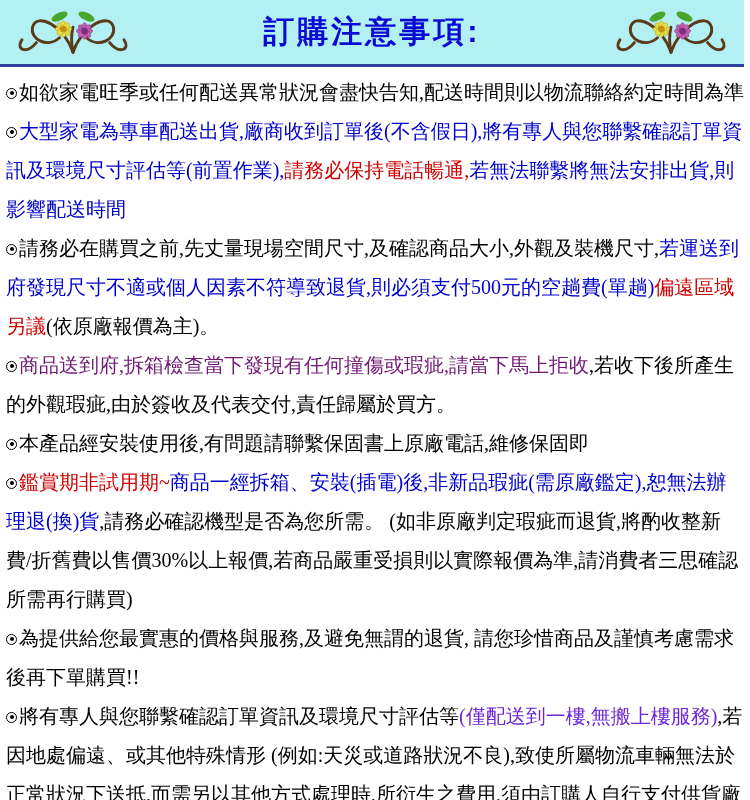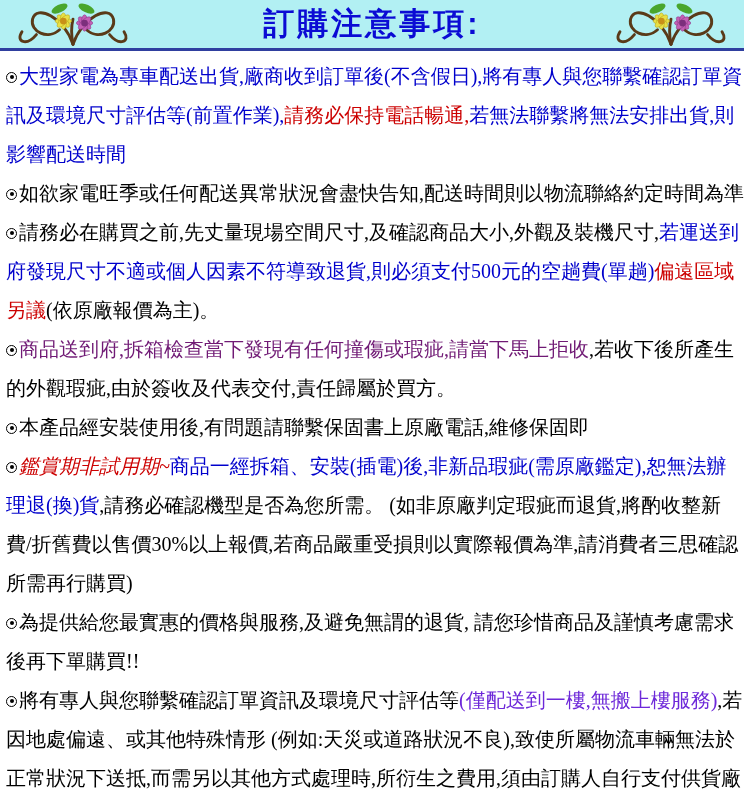--- a/index.html
+++ b/index.html
@@ -5,21 +5,21 @@
   html,body{margin:0;padding:0;}
   body{
     width:750px;
     background:#ffffff;
     font-family:"Liberation Serif","DejaVu Serif",serif;
   }
   
   .banner{
     box-sizing:border-box;
     width:744px;
-    height:51px;
+    height:67px;
     background:#b2f0f3;
     border-bottom:3px solid #2f3f9f;
     display:flex;
     align-items:center;
     justify-content:space-between;
     padding:0 14px;
   }
   .ornament{width:118px;height:52px;flex:0 0 auto;}
   .banner-title{
     flex:1;
@@ -103,21 +103,21 @@
   <svg class="ornament" viewBox="0 0 120 54">
     <use href="#flourish"></use>
   </svg>
   <div class="banner-title">訂購注意事項:</div>
   <svg class="ornament" viewBox="0 0 120 54">
     <use href="#flourish"></use>
   </svg>
 </div>
 
 <div class="notice-list">
+    <p class="notice-item"><span class="bullet"></span><span style="color: rgb(0, 0, 0);">如欲家電旺季或任何配送異常狀況會盡快告知,配送時間則以物流聯絡約定時間為準</span></p>
     <p class="notice-item"><span class="bullet"></span><span style="color: rgb(0, 0, 204);">大型家電為專車配送出貨,廠商收到訂單後(不含假日),將有專人與您聯繫確認訂單資訊及環境尺寸評估等(前置作業),</span><span style="color: rgb(204, 0, 0);">請務必保持電話暢通,</span><span style="color: rgb(0, 0, 204);">若無法聯繫將無法安排出貨,則影響配送時間</span></p>
-    <p class="notice-item"><span class="bullet"></span><span style="color: rgb(0, 0, 0);">如欲家電旺季或任何配送異常狀況會盡快告知,配送時間則以物流聯絡約定時間為準</span></p>
     <p class="notice-item"><span class="bullet"></span><span style="color: rgb(0, 0, 0);">請務必在購買之前,先丈量現場空間尺寸,及確認商品大小,外觀及裝機尺寸,</span><span style="color: rgb(0, 0, 204);">若運送到府發現尺寸不適或個人因素不符導致退貨,則必須支付500元的空趟費(單趟)</span><span style="color: rgb(204, 0, 0);">偏遠區域另議</span><span style="color: rgb(0, 0, 0);">(依原廠報價為主)。</span></p>
     <p class="notice-item"><span class="bullet"></span><span style="color: #701a75; margin-top: 32px;">商品送到府,拆箱檢查當下發現有任何撞傷或瑕疵,請當下馬上拒收</span><span style="color: rgb(0, 0, 0);">,若收下後所產生的外觀瑕疵,由於簽收及代表交付,責任歸屬於買方。</span></p>
     <p class="notice-item"><span class="bullet"></span><span style="color: rgb(0, 0, 0);">本產品經安裝使用後,有問題請聯繫保固書上原廠電話,維修保固即</span></p>
-    <p class="notice-item"><span class="bullet"></span><span style="color: rgb(204, 0, 0); font-style: italic;">鑑賞期非試用期~</span><span style="color: rgb(0, 0, 204);">商品一經拆箱、安裝(插電)後,非新品瑕疵(需原廠鑑定),恕無法辦理退(換)貨</span><span style="color: rgb(0, 0, 0);">,請務必確認機型是否為您所需。 (如非原廠判定瑕疵而退貨,將酌收整新費/折舊費以售價30%以上報價,若商品嚴重受損則以實際報價為準,請消費者三思確認所需再行購買)</span></p>
+    <p class="notice-item"><span class="bullet"></span><span style="color: rgb(204, 0, 0);">鑑賞期非試用期~</span><span style="color: rgb(0, 0, 204);">商品一經拆箱、安裝(插電)後,非新品瑕疵(需原廠鑑定),恕無法辦理退(換)貨</span><span style="color: rgb(0, 0, 0);">,請務必確認機型是否為您所需。 (如非原廠判定瑕疵而退貨,將酌收整新費/折舊費以售價30%以上報價,若商品嚴重受損則以實際報價為準,請消費者三思確認所需再行購買)</span></p>
     <p class="notice-item"><span class="bullet"></span><span style="color: rgb(0, 0, 0);">為提供給您最實惠的價格與服務,及避免無謂的退貨, 請您珍惜商品及謹慎考慮需求後再下單購買!!</span></p>
     <p class="notice-item"><span class="bullet"></span><span style="color: rgb(0, 0, 0);">將有專人與您聯繫確認訂單資訊及環境尺寸評估等</span><span style="color: #6d28d9;">(僅配送到一樓,無搬上樓服務)</span><span style="color: rgb(0, 0, 0);">,若因地處偏遠、或其他特殊情形 (例如:天災或道路狀況不良),致使所屬物流車輛無法於正常狀況下送抵,而需另以其他方式處理時,所衍生之費用,須由訂購人自行支付供貨廠商。</span></p>
   </div>
 
 </body></html>

